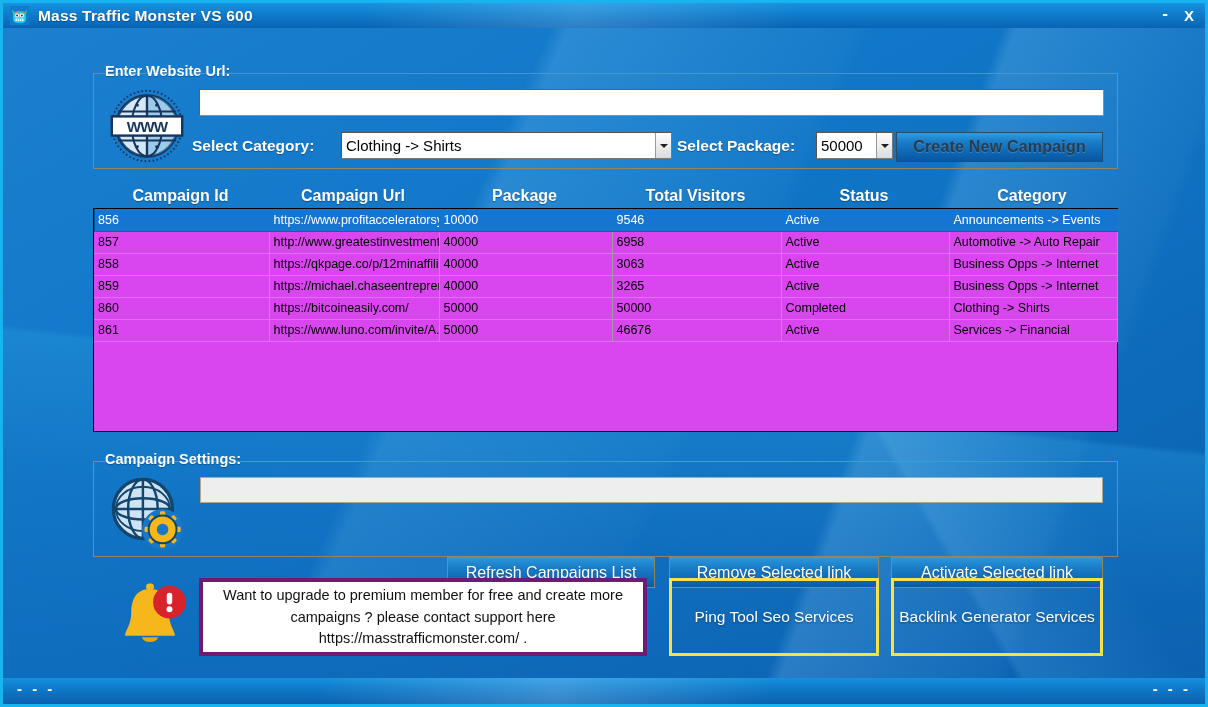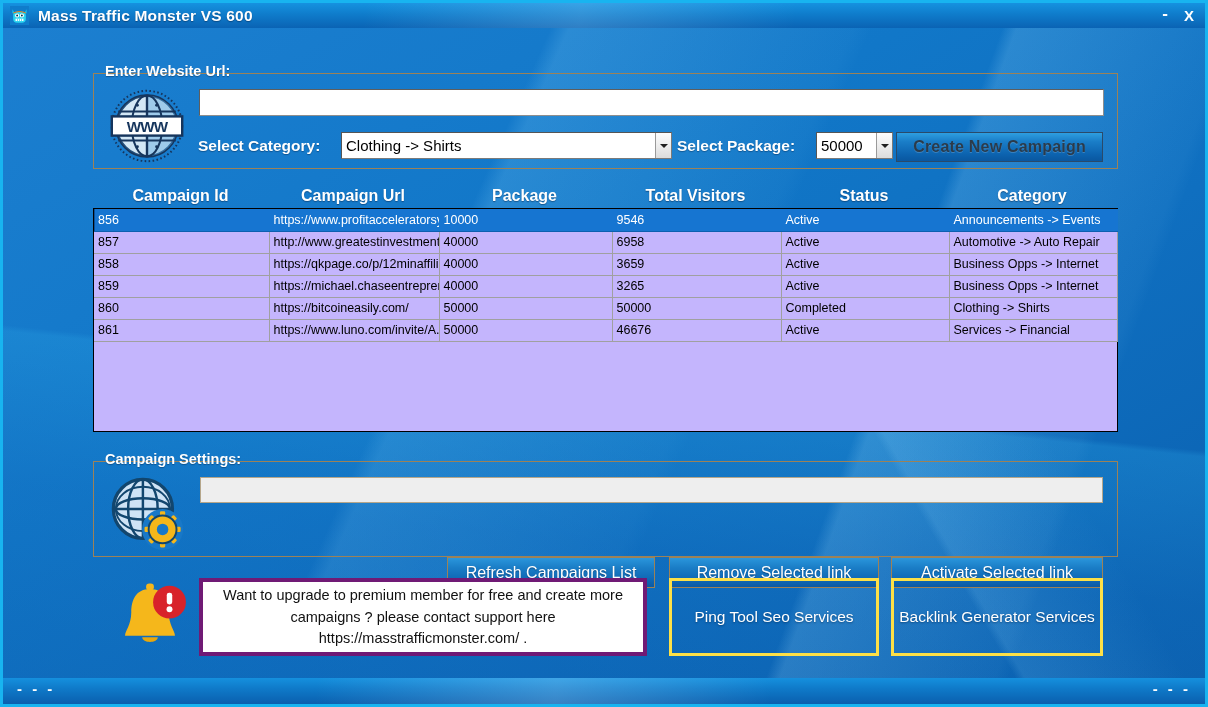--- a/index.html
+++ b/index.html
@@ -125,21 +125,21 @@
     font-family: "Liberation Sans", sans-serif;
     font-size: 14px; padding: 0 3px; color: #000;
     outline: none;
   }
   .lbl {
     position: absolute;
     color: #ffffff; font-size: 15.5px; font-weight: bold;
     text-shadow: 0 1px 1px rgba(0,40,80,0.45);
     white-space: nowrap;
   }
-  #lbl-category { left: 198px; top: 137px; }
+  #lbl-category { left: 192px; top: 137px; }
   #lbl-package { left: 677px; top: 137px; }
 
   .combo {
     position: absolute;
     display: flex;
     background: #fff;
     border: 1px solid #7a7a7a;
     border-top-color: #555; border-left-color: #555;
     height: 27px;
     align-items: stretch;
@@ -177,21 +177,21 @@
     font-family: "Liberation Sans", sans-serif;
     font-size: 16px; font-weight: bold;
     cursor: pointer;
     text-shadow: 0 1px 0 rgba(255,255,255,0.18);
     letter-spacing: 0.2px;
   }
 
   
   .grid-wrap {
     position: absolute; left: 93px; top: 208px; width: 1025px; height: 224px;
-    background: #c4b5fd;
+    background: #d946ef;
     border: 1px solid #000000;
   }
   .grid-header {
     position: absolute; left: 93px; top: 183px; width: 1025px; height: 25px;
     display: flex;
     color: #ffffff;
     font-size: 16px; font-weight: bold;
     text-shadow: 0 1px 1px rgba(0,40,80,0.5);
   }
   .grid-header > div {
@@ -415,21 +415,21 @@
             <td>http://www.greatestinvestmente...</td>
             <td>40000</td>
             <td>6958</td>
             <td>Active</td>
             <td>Automotive -&gt; Auto Repair</td>
           </tr>
           <tr>
             <td>858</td>
             <td>https://qkpage.co/p/12minaffili...</td>
             <td>40000</td>
-            <td>3659</td>
+            <td>3063</td>
             <td>Active</td>
             <td>Business Opps -&gt; Internet</td>
           </tr>
           <tr>
             <td>859</td>
             <td>https://michael.chaseentrepren...</td>
             <td>40000</td>
             <td>3265</td>
             <td>Active</td>
             <td>Business Opps -&gt; Internet</td>

